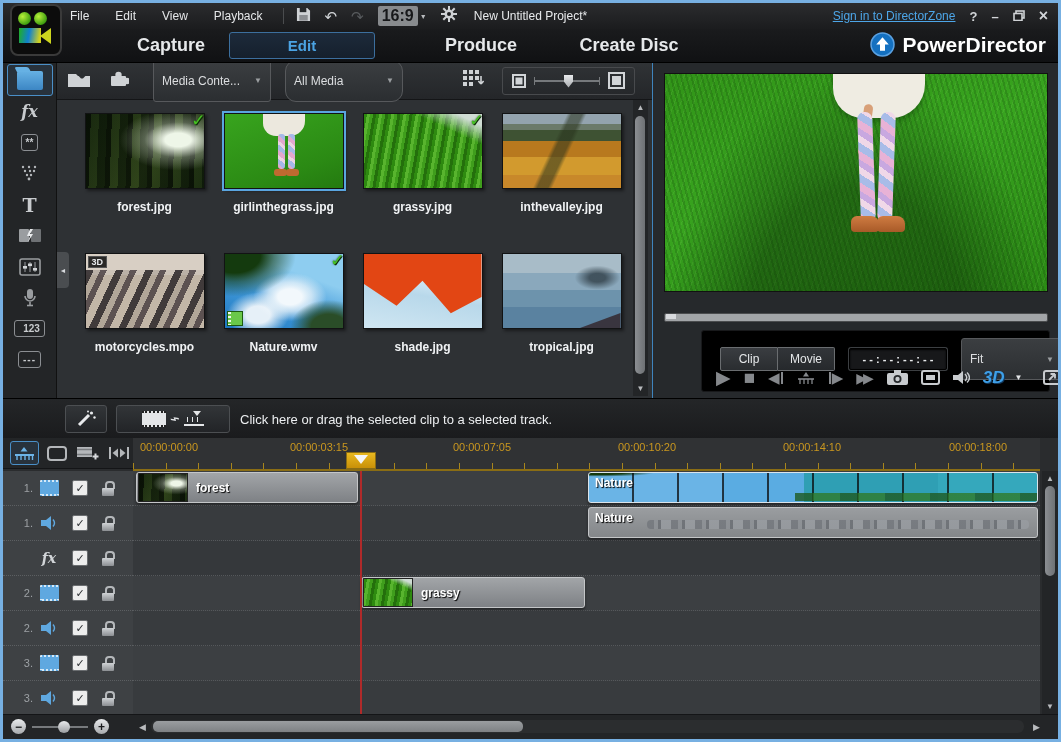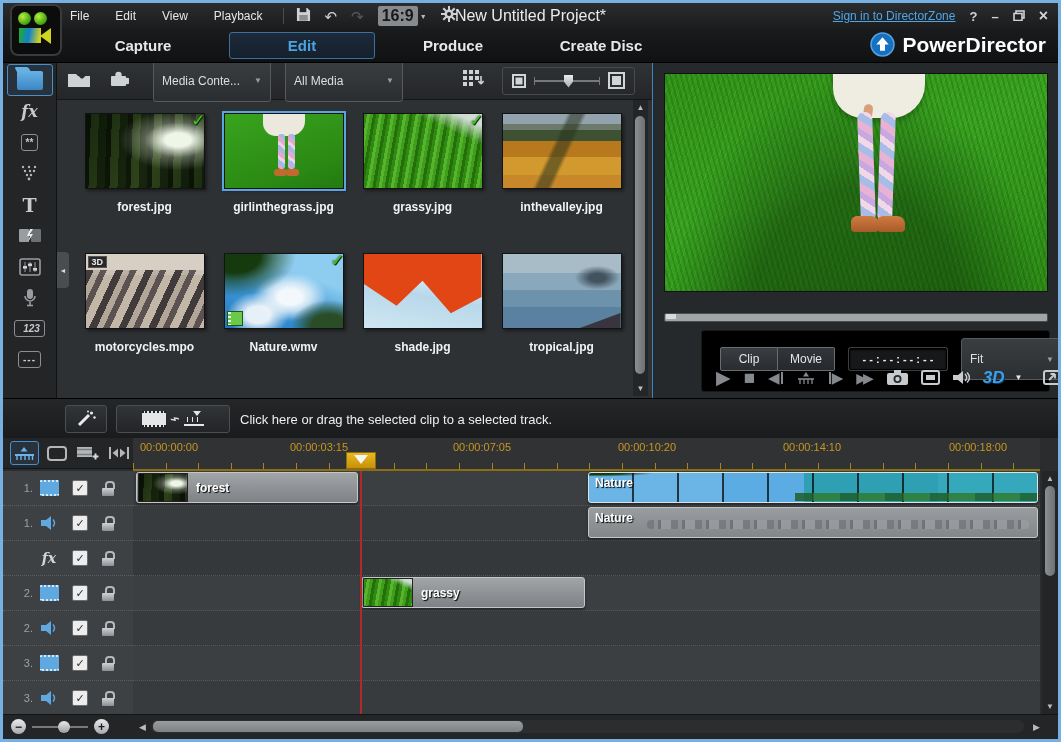--- a/index.html
+++ b/index.html
@@ -21,29 +21,29 @@
            border-right:11px solid #d8e020;border-top:8px solid transparent;border-bottom:8px solid transparent;opacity:.95;}
   .menus{display:flex;gap:26px;margin-left:67px;font-size:12px;color:#e4e6e8;}
   .menus span{cursor:default;}
   .tb-sep{width:1px;height:16px;background:#4a4c4e;margin:0 12px 0 20px;}
   .tb-icons{display:flex;align-items:center;gap:14px;}
   .glyphbtn{font-size:15px;line-height:1;color:#d2d5d8;}
   .glyphbtn.dim{color:#585b5e;}
   .aspect-badge{background:#888b8e;color:#17181a;font-size:16px;font-weight:bold;
                 padding:1px 4px;border-radius:2px;letter-spacing:0;}
   .mini-arrow{font-size:7px;color:#b8babd;margin-left:2px;}
-  .proj-title{position:absolute;left:0;right:0;text-align:center;font-size:16px;color:#e8eaec;pointer-events:none;}
+  .proj-title{position:absolute;left:0;right:0;text-align:center;font-size:12px;color:#e8eaec;pointer-events:none;}
   .tb-right{margin-left:auto;display:flex;align-items:center;gap:14px;padding-right:10px;z-index:5;}
   .signin{color:#4da6e8;text-decoration:underline;font-size:12px;}
   .winbtn{font-size:13px;color:#d2d5d8;line-height:1;}
 
   
   .tabrow{position:absolute;left:3px;right:3px;top:29px;height:33px;background:linear-gradient(#1a1b1d,#101113);
           border-bottom:1px solid #000;display:flex;align-items:center;z-index:10;}
-  .modetab{font-size:15px;font-weight:bold;color:#e6e8ea;text-align:center;}
+  .modetab{font-size:18px;font-weight:bold;color:#e6e8ea;text-align:center;padding-left:28px;}
   .modetab.capture{position:absolute;left:60px;width:160px;}
   .modetab.produce{position:absolute;left:380px;width:140px;}
   .modetab.createdisc{position:absolute;left:528px;width:140px;}
   .edittab{position:absolute;left:226px;width:144px;height:25px;line-height:25px;
            background:linear-gradient(#1d2a3a,#15202d);border:1px solid #3c6f9e;border-radius:3px;
            color:#4ba3e3;font-size:15px;font-weight:bold;text-align:center;}
   .brand{position:absolute;right:12px;top:3px;display:flex;align-items:center;gap:7px;}
   .brand-name{font-size:21px;font-weight:bold;color:#fff;letter-spacing:0;}
 
   
@@ -350,21 +350,21 @@
   </div>
   <div class="side-item">
     <svg width="14" height="19">
         <rect x="4" y="1" width="6" height="10" rx="3" fill="#9a9da0"></rect>
         <path d="M2 8 a5 5 0 0 0 10 0" fill="none" stroke="#9a9da0" stroke-width="1.6"></path>
         <line x1="7" y1="14" x2="7" y2="17" stroke="#9a9da0" stroke-width="1.6"></line>
         <line x1="4" y1="17.5" x2="10" y2="17.5" stroke="#9a9da0" stroke-width="1.6"></line>
       </svg>
   </div>
   <div class="side-item">
-    <span class="g-box" style="font-style:italic;padding-left:8px;">123</span>
+    <span class="g-box" style="padding-left:8px;">123</span>
   </div>
   <div class="side-item">
     <span class="g-box" style="letter-spacing:1px;">---</span>
   </div>
 </div>
 
 <div class="library">
   <div class="libbar">
     <span style="margin-left:10px;">
       <svg width="24" height="18">
@@ -376,21 +376,21 @@
       <svg width="20" height="19">
           <rect x="2" y="7" width="15" height="10" rx="1" fill="#cfd2d5"></rect>
           <circle cx="9.5" cy="6" r="3.2" fill="#cfd2d5"></circle>
           <circle cx="18" cy="12" r="3.2" fill="#cfd2d5"></circle>
         </svg>
     </span>
     <div class="dropdown" style="margin-left:24px;width:100px;">
       <span style="white-space:nowrap;overflow:hidden;">Media Conte...</span>
       <span class="dd-arrow">▼</span>
     </div>
-    <div class="dropdown" style="margin-left:14px;width:100px;">
+    <div class="dropdown" style="margin-left:14px;width:100px;border-radius:11px;">
       <span>All Media</span>
       <span class="dd-arrow">▼</span>
     </div>
     <span style="margin-left:60px;">
       <svg width="21" height="17">
           <g fill="#cfd2d5">
             <rect x="0" y="0" width="4" height="4"></rect>
             <rect x="6" y="0" width="4" height="4"></rect>
             <rect x="12" y="0" width="4" height="4"></rect>
             <rect x="0" y="6" width="4" height="4"></rect>

